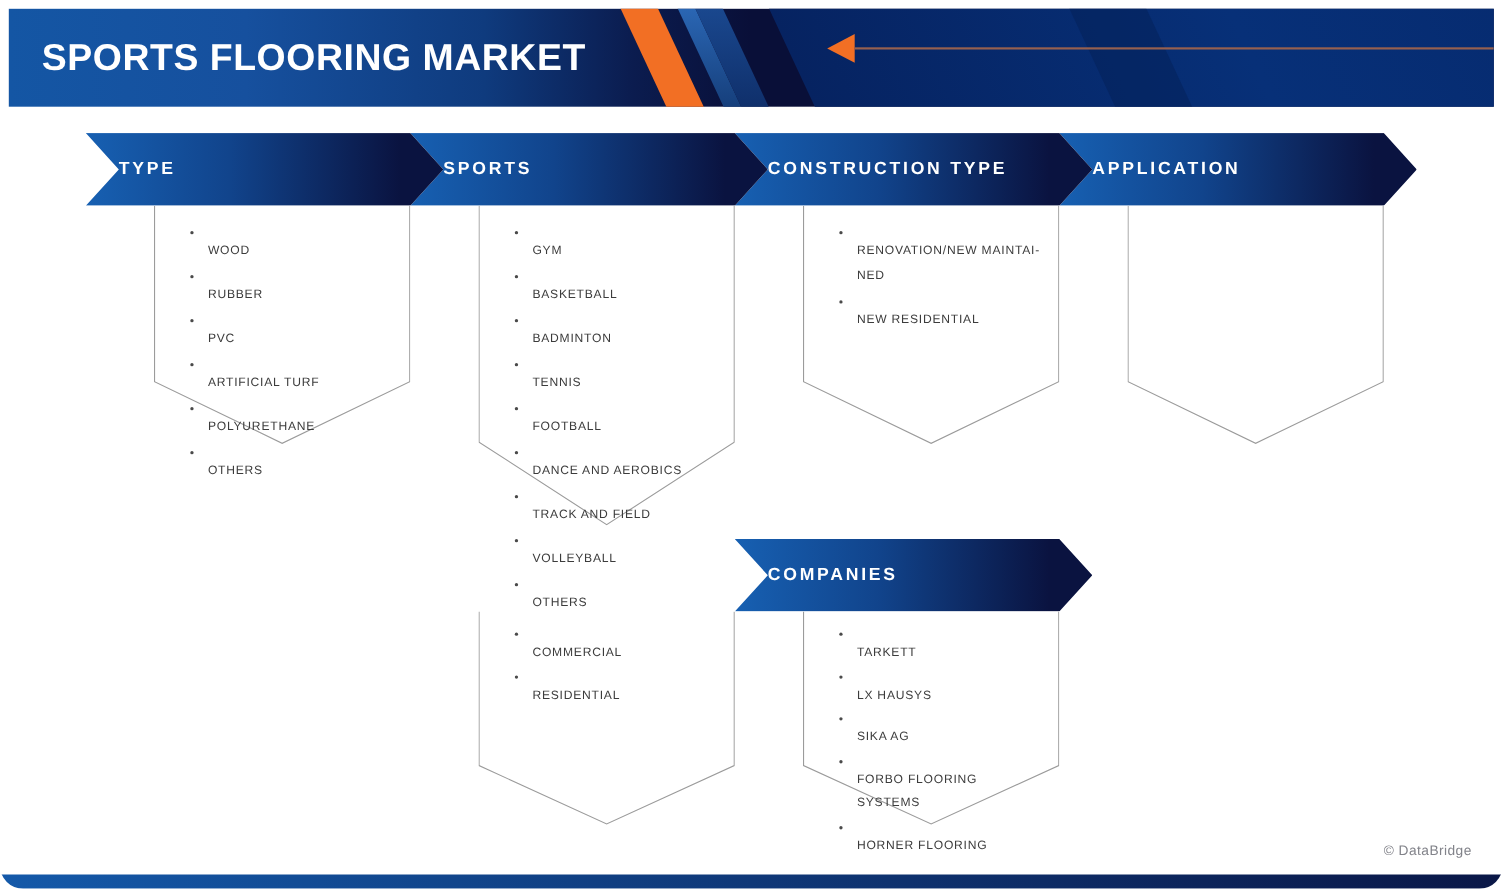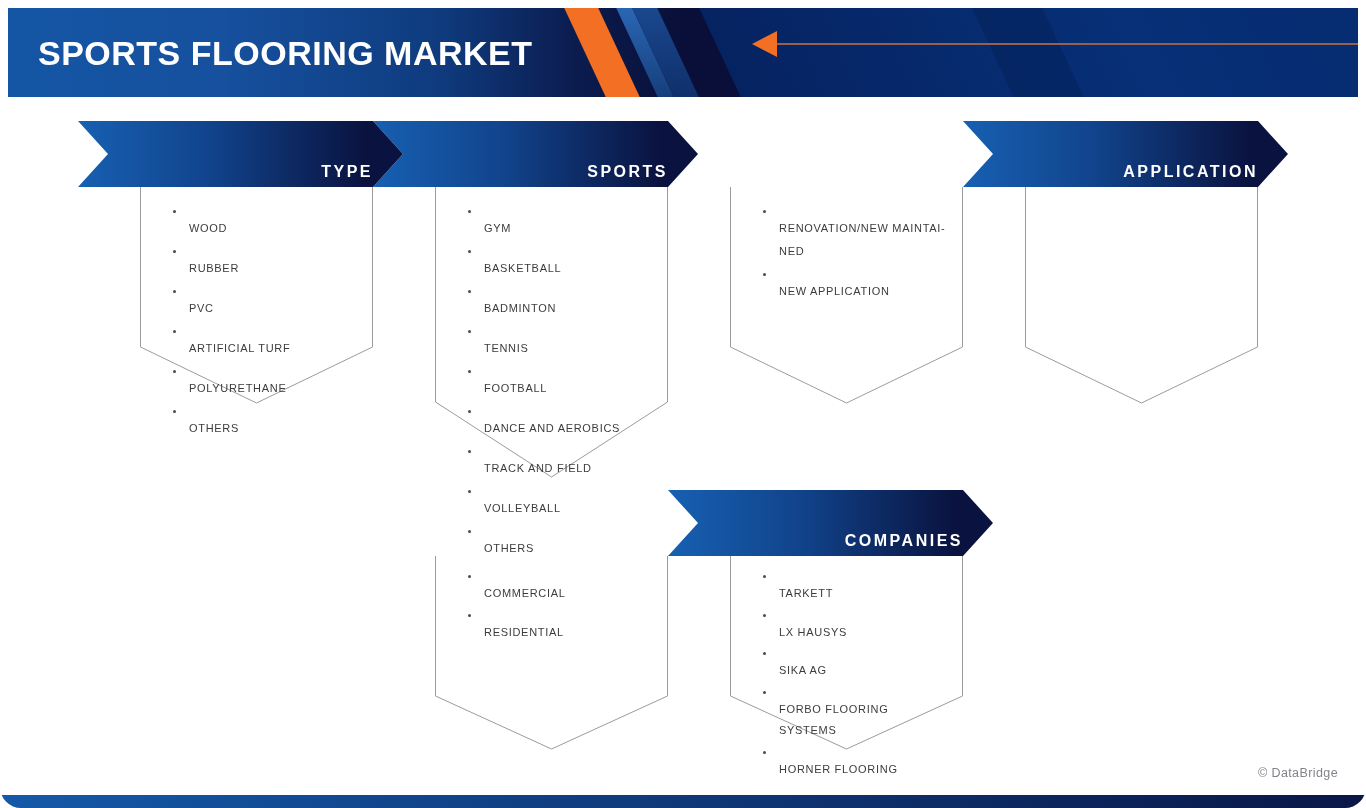--- a/index.html
+++ b/index.html
@@ -38,21 +38,21 @@
   .arrow-line{position:absolute;left:769px;right:0;top:35px;height:2px;background:#96604f;}
 
   
   .banner{
     position:absolute;width:325px;height:66px;
     background:linear-gradient(to right,#1760b2 0%,#11448c 40%,#0a1340 88%);
     clip-path:polygon(0 0,295px 0,325px 33px,295px 66px,0 66px,30px 33px);
   }
   .banner .label{
     position:absolute;left:30px;width:265px;top:50%;transform:translateY(-50%);
-    text-align:right;color:#ffffff;font-weight:bold;font-size:16px;letter-spacing:2.5px;white-space:nowrap;margin-top:18px;
+    text-align:left;color:#ffffff;font-weight:bold;font-size:16px;letter-spacing:2.5px;white-space:nowrap;
   }
   .row1{top:121px;} .row2{top:490px;}
   .b-type{left:78px;z-index:6;} .b-sports{left:373px;z-index:5;}
   .b-construction{left:668px;z-index:4;} .b-application{left:963px;z-index:3;}
   .b-enduse{left:373px;z-index:2;} .b-companies{left:668px;z-index:1;}
 
   
   .card{position:absolute;width:233px;}
   .card svg{position:absolute;left:0;top:0;}
   .card ul{list-style:none;margin:0;position:relative;padding:13px 16px 0 33px;}
@@ -91,20 +91,23 @@
     <div class="arrow-line"></div>
     <div class="title">SPORTS FLOORING MARKET</div>
   </div>
 
   <div class="banner row1 b-type">
     <span class="label">TYPE</span>
   </div>
   <div class="banner row1 b-sports">
     <span class="label">SPORTS</span>
   </div>
+  <div class="banner row1 b-construction">
+    <span class="label">CONSTRUCTION TYPE</span>
+  </div>
   <div class="banner row1 b-application">
     <span class="label">APPLICATION</span>
   </div>
 
   <div class="card c-type">
     <svg width="233" height="217">
       <path d="M0.5 0 L0.5 160 L116.5 216 L232.5 160 L232.5 0" fill="none" stroke="#9b9b9b" stroke-width="1"></path>
     </svg>
     <ul>
         <li>
@@ -181,21 +184,21 @@
       <path d="M0.5 0 L0.5 160 L116.5 216 L232.5 160 L232.5 0" fill="none" stroke="#9b9b9b" stroke-width="1"></path>
     </svg>
     <ul>
         <li>
           <span class="bullet"></span>
           <span class="item-text">RENOVATION/NEW MAINTAI-
 NED</span>
         </li>
         <li>
           <span class="bullet"></span>
-          <span class="item-text">NEW APPLICATION</span>
+          <span class="item-text">NEW RESIDENTIAL</span>
         </li>
       </ul>
   </div>
   <div class="card c-application">
     <svg width="233" height="217">
       <path d="M0.5 0 L0.5 160 L116.5 216 L232.5 160 L232.5 0" fill="none" stroke="#9b9b9b" stroke-width="1"></path>
     </svg>
   </div>
 
   <div class="banner row2 b-companies">

